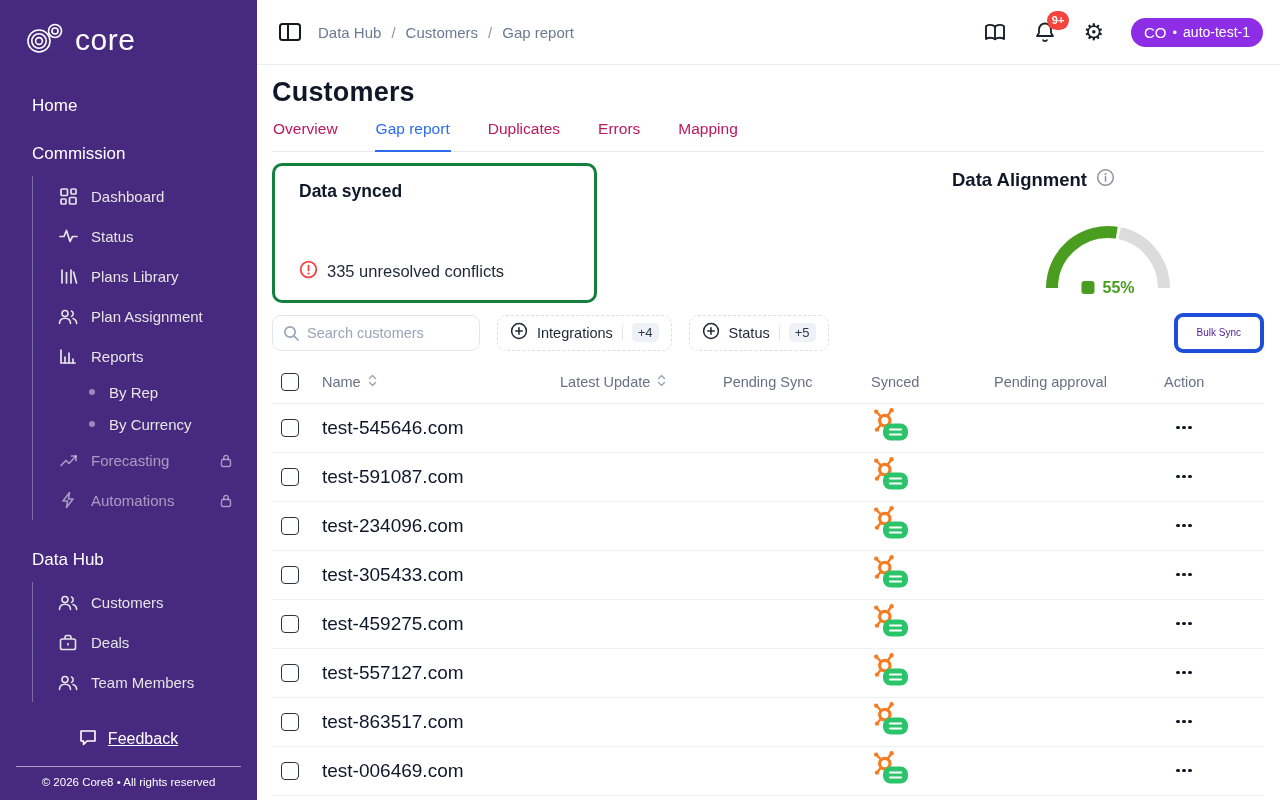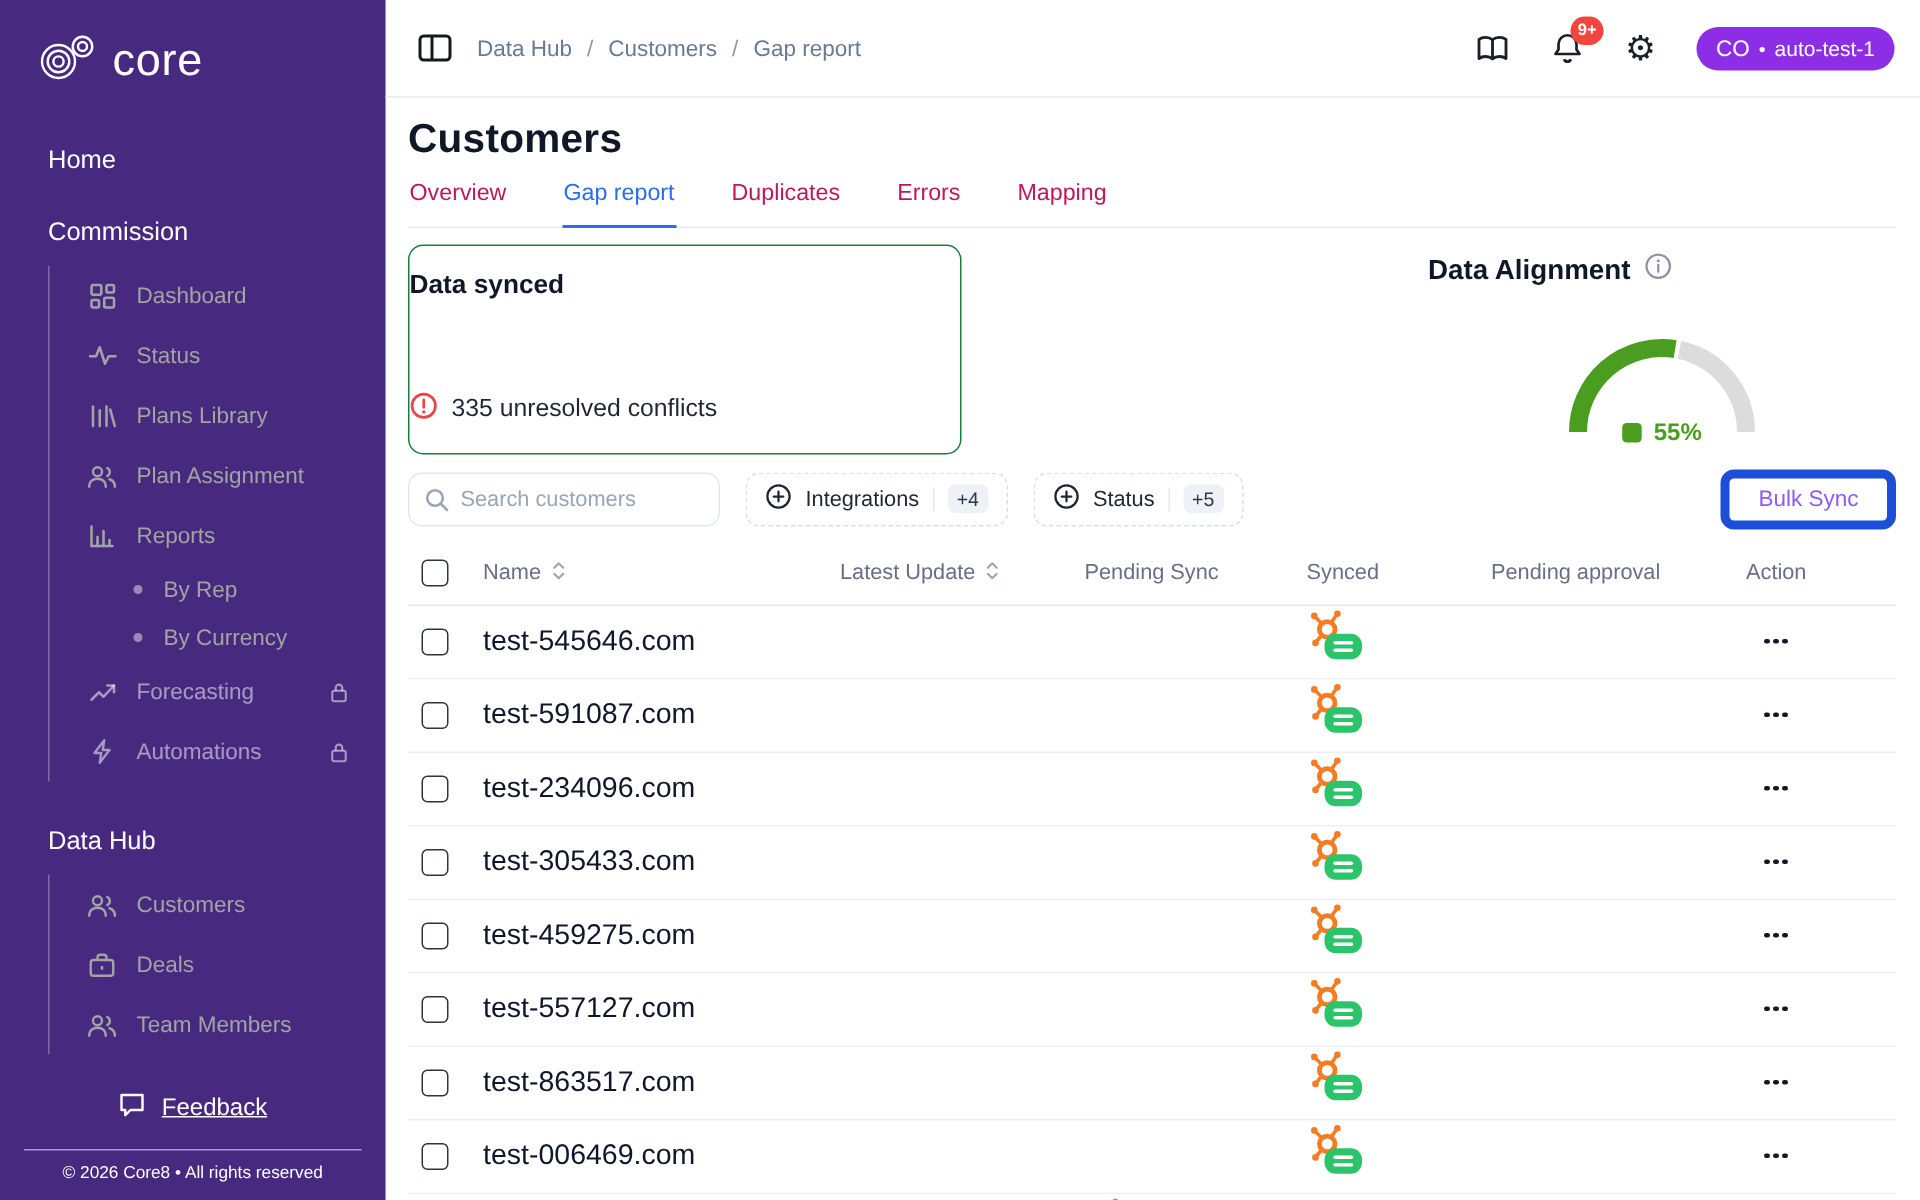--- a/index.html
+++ b/index.html
@@ -15,21 +15,21 @@
   .sidebar { width:257px; min-width:257px; background:#472a80; color:#fff;
     display:flex; flex-direction:column; padding:20px 0 12px; }
   .logo { display:flex; align-items:center; gap:9px; padding:0 24px; margin-bottom:24px; }
   .logo-text { font-size:30px; font-weight:400; letter-spacing:.5px; line-height:1; }
   .nav { flex:0 0 auto; padding:0 14px 0 32px; }
   .section-link { font-size:17px; margin:12px 0 28px; cursor:pointer; }
   .section-title { font-size:17px; margin:8px 0 12px; }
   .section-title.second { margin-top:30px; }
   .nav-group { border-left:1px solid rgba(255,255,255,.3); }
   .nav-item { display:flex; align-items:center; gap:13px; height:40px; padding-left:25px;
-    font-size:15px; cursor:pointer; color:#a3a3a3; }
+    font-size:15px; cursor:pointer; color:#e5e5e5; }
   .nav-item.sub { height:32px; padding-left:56px; gap:14px; }
   .nav-item.locked { color:rgba(255,255,255,.52); }
   .nav-icon { width:20px; display:flex; justify-content:center; align-items:center; }
   .bullet { width:6px; height:6px; border-radius:50%; background:rgba(255,255,255,.45); }
   .lock { margin-left:auto; margin-right:10px; display:flex; }
   .sidebar-footer { margin-top:auto; }
   .feedback { display:flex; justify-content:center; align-items:center; gap:11px;
     font-size:16px; height:34px; cursor:pointer;text-decoration:underline; }
   .copyright { border-top:1px solid rgba(255,255,255,.55); margin:10px 16px 0;
     padding-top:9px; font-size:11.5px; text-align:center; white-space:nowrap; }
@@ -55,22 +55,22 @@
   .pill-name { font-size:14px; }
 
   
   .content { padding:12px 16px 0 15px; flex:1; overflow:hidden; }
   .page-title { font-size:27px; font-weight:700; margin:0 0 12px; color:#101828; letter-spacing:.2px; }
   .tabs { display:flex; gap:36px; border-bottom:1px solid #e7eaee; }
   .tab { font-size:15.5px; color:#be185d; padding:0 1px 12px; cursor:pointer; }
   .tab.active { color:#2b6cf0; font-weight:500; border-bottom:2.5px solid #2b6cf0; margin-bottom:-1.5px; }
 
   .stats { display:flex; gap:8px; margin-top:11px; }
-  .card { width:369px; height:140px; border:1px solid #15803d; border-radius:10px;
-    padding:15px 0 17px; display:flex; flex-direction:column; justify-content:space-between; }
+  .card { width:325px; height:140px; border:3px solid #15803d; border-radius:10px;
+    padding:15px 24px 17px; display:flex; flex-direction:column; justify-content:space-between; }
   .card-title { font-size:17.5px; font-weight:700; color:#101828; }
   .card-alert { display:flex; align-items:center; gap:9px; font-size:16.5px; color:#1f2733; }
 
   .alignment { margin-left:auto; width:312px; padding-top:5px; }
   .alignment-title { display:flex; align-items:center; gap:9px; font-size:18.5px;
     font-weight:700; color:#101828; }
   .gauge-wrap { position:relative; width:160px; margin:12px auto 0; }
   .gauge-legend { position:absolute; left:50%; transform:translateX(-50%); bottom:1px;
     display:flex; align-items:center; gap:8px; }
   .legend-swatch { width:13px; height:13px; border-radius:3px; }
@@ -79,22 +79,22 @@
   .toolbar { display:flex; align-items:center; margin-top:10px; gap:17px; }
   .search-box { position:relative; width:208px; }
   .search-input { width:100%; height:36px; border:1px solid #e3e7ed; border-radius:9px;
     padding:0 10px 0 34px; font-size:14.5px; color:#111827; outline:none; font-family:inherit; }
   .search-input::placeholder { color:#9aa5b5; }
   .search-icon { position:absolute; left:10px; top:9px; }
   .chip { display:flex; align-items:center; gap:9px; height:36px; padding:0 12px;
     border:1.5px dashed #d9dee6; border-radius:9px; font-size:14.5px; color:#1f2733; cursor:pointer; }
   .chip-divider { width:1px; height:16px; background:#e3e7ed; }
   .chip-count { background:#eef1f6; border-radius:5px; padding:2px 6px; font-size:13px; color:#30384a; }
-  .bulk-sync { margin-left:auto; height:40px; padding:0 19px; border:6px solid #1d4ed8;
-    background:#fff; border-radius:9px; color:#8b5cf6; font-size:15px; font-family:inherit; cursor:pointer; }
+  .bulk-sync { margin-left:auto; height:40px; padding:0 19px; border:4px solid #1d4ed8;
+    background:#fff; border-radius:9px; color:#4c1d95; font-size:10px; font-family:inherit; cursor:pointer; }
 
   
   .table { margin-top:9px; }
   .trow { display:grid; grid-template-columns:50px 238px 163px 148px 123px 170px 1fr; align-items:center; }
   .trow.head { height:42px; border-bottom:1px solid #e7eaee; color:#687083; font-size:14.5px; font-weight:400; }
   .trow.body { height:49px; border-bottom:1px solid #eef1f4; font-size:19px; color:#0f172a; }
   .cell-check { padding-left:9px; display:flex; }
   .checkbox { width:18px; height:18px; border:1.5px solid #2b3442; border-radius:4px;
     background:#fff; display:inline-block; cursor:pointer; }
   .col-label { display:flex; align-items:center; gap:5px; }

